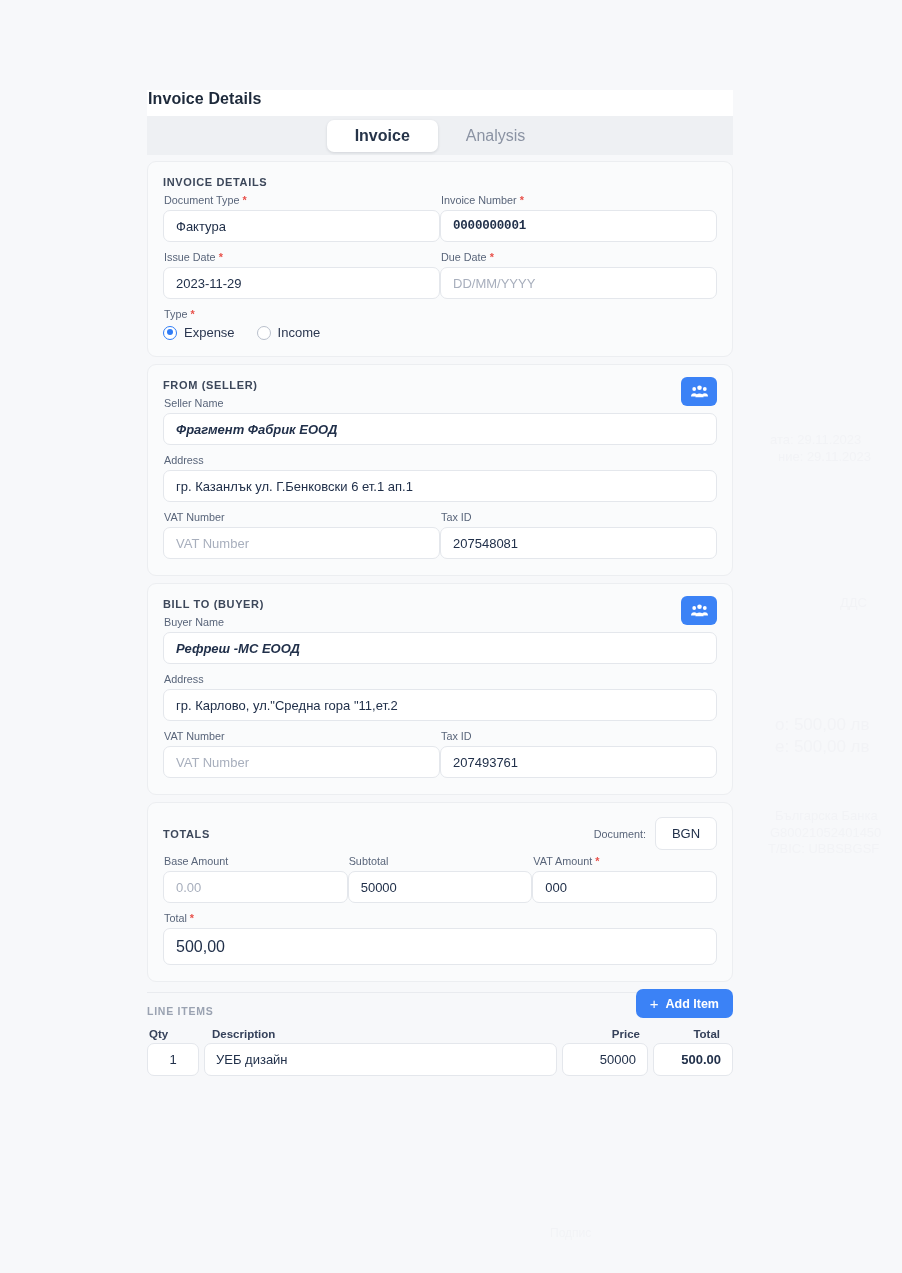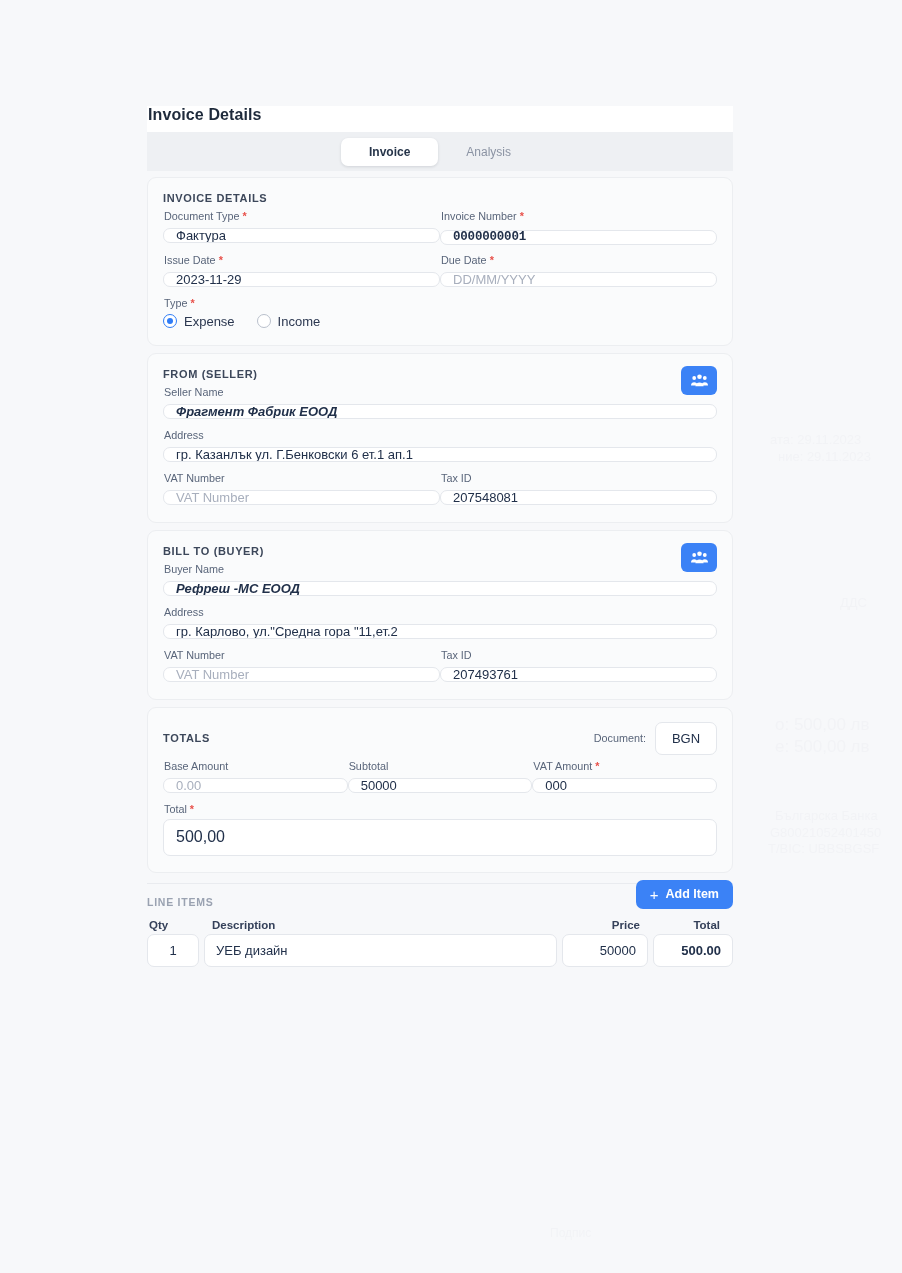--- a/index.html
+++ b/index.html
@@ -11,36 +11,36 @@
   }
   .page { position: relative; width: 902px; height: 1273px; overflow: hidden; }
 
   
   .ghost {
     position: absolute; color: #f2f3f6; font-size: 13px;
     white-space: pre; user-select: none; pointer-events: none;
   }
 
   .panel {
-    position: absolute; left: 147px; top: 106px; width: 586px;
+    position: absolute; left: 147px; top: 90px; width: 586px;
   }
 
   .panel-title {
     font-size: 16px; font-weight: 700; color: #1e2a3b;
     letter-spacing: .1px; padding: 0 0 8px 1px;
     background: #ffffff;
   }
 
   
   .tabbar {
     background: #eef0f3; display: flex; align-items: center;
     justify-content: center; height: 39px; padding: 5px;
   }
   .tab {
-    font-size: 12px; padding: 7px 28px; border-radius: 7px;
+    font-size: 16px; padding: 7px 28px; border-radius: 7px;
     color: #8b93a3; font-weight: 400;
   }
   .tab.active {
     background: #ffffff; color: #263449; font-weight: 700;
     box-shadow: 0 1px 3px rgba(16,24,40,.13);
   }
 
   
   .card {
     background: #fafbfc; border: 1px solid #eceef1; border-radius: 9px;
@@ -57,21 +57,21 @@
   .col { flex: 1; min-width: 0; }
 
   .lbl {
     display: block; font-size: 10.8px; color: #59657a;
     margin: 9px 0 4px 1px; font-weight: 400;
   }
   .lbl.tight { margin-top: 0; }
   .req { color: #e8504a; font-weight: 700; }
 
   .inp {
-    width: 100%; height: 15px; border: 1px solid #e4e7ec; border-radius: 7px;
+    width: 100%; height: 32px; border: 1px solid #e4e7ec; border-radius: 7px;
     background: #ffffff; font-family: inherit; font-size: 13px;
     color: #21304a; padding: 0 12px; outline: none;
   }
   .inp::placeholder { color: #a8afbd; }
   .inp.strong { font-weight: 700; font-style: italic; }
   .inp.mono { font-family: "Liberation Mono", monospace; font-weight: 700; font-size: 12.5px; letter-spacing: -.2px; }
   .inp.big { height: 37px; font-size: 16px; font-weight: 400; }
 
   
   .radios { display: flex; align-items: center; gap: 22px; margin-top: 5px; }

